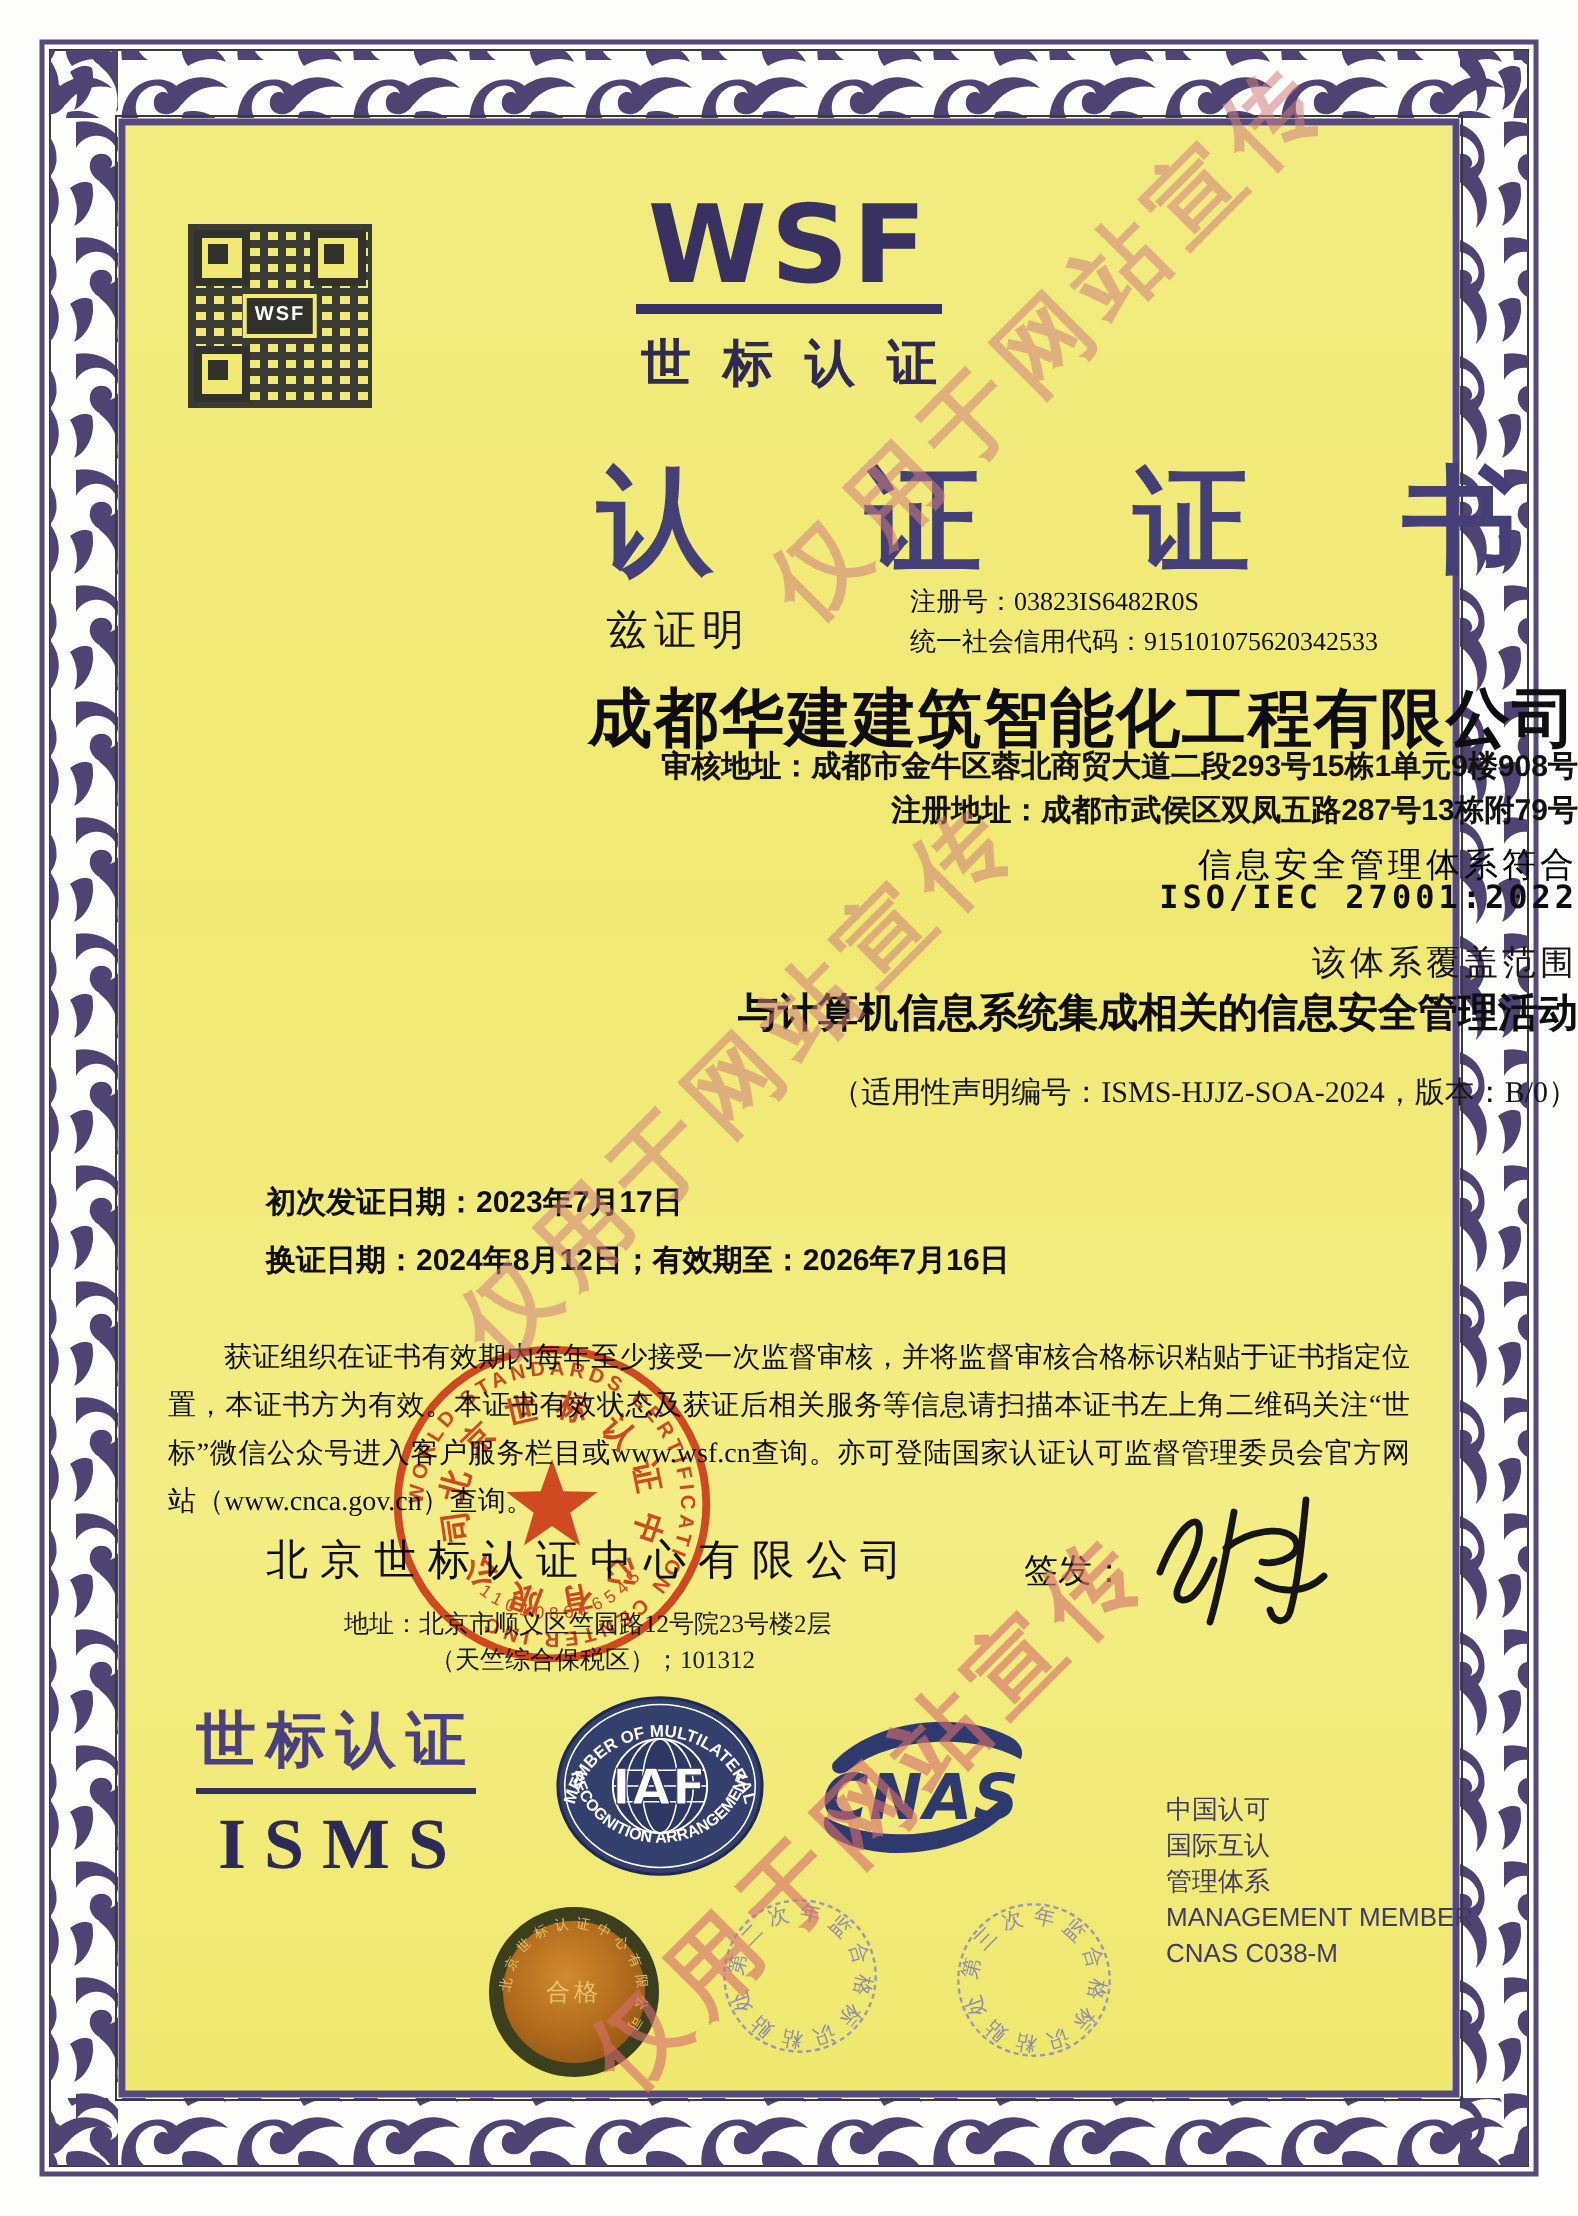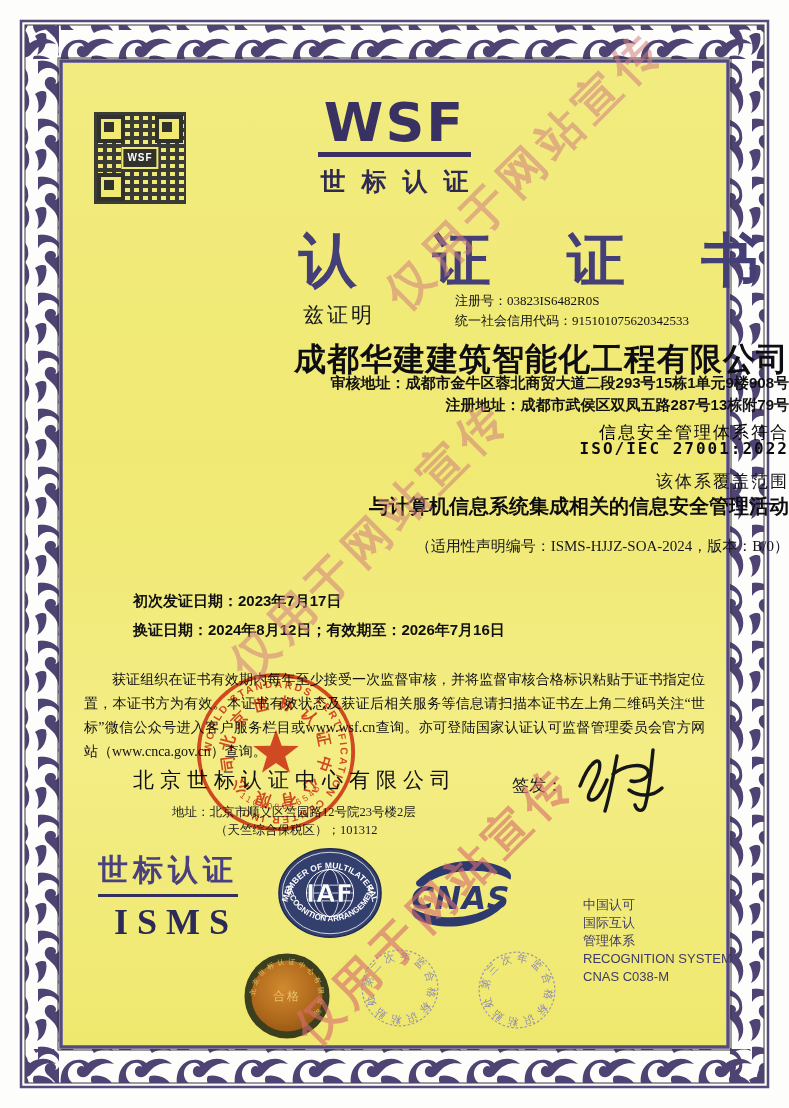--- a/index.html
+++ b/index.html
@@ -50,21 +50,21 @@
   .issuer-name{left:133px;top:766px;font-size:21px;color:#101014;letter-spacing:6px;}
   .sign-label{left:512px;top:774px;font-size:17px;color:#101014;}
   .issuer-a1{left:172px;top:804px;font-size:12.5px;color:#1a1a20;}
   .issuer-a2{left:215px;top:822px;font-size:12.5px;color:#1a1a20;}
   .stamp{left:193px;top:669px;mix-blend-mode:multiply;opacity:.9;}
   .signature{left:550px;top:740px;}
   
   .f-wsf{left:98px;top:850px;}
   .f-wsf .w1{display:inline-block;font-family:"Liberation Sans",sans-serif;font-weight:bold;
       font-size:30px;color:#4a4080;letter-spacing:5px;border-bottom:3px solid #33305e;padding-bottom:3px;}
-  .f-wsf .w2{margin-top:4px;text-align:right;font-family:"Liberation Serif",serif;font-weight:bold;
+  .f-wsf .w2{margin-top:4px;text-align:center;font-family:"Liberation Serif",serif;font-weight:bold;
       font-size:36px;color:#2e2a58;letter-spacing:9px;padding-left:6px;}
   .iaf{left:276px;top:845px;}
   .cnas{left:403px;top:855px;}
   .acc-block{left:537px;top:896px;font-family:"Liberation Sans",sans-serif;font-size:13px;
       line-height:18px;color:#3f3b66;margin-left:46px;}
   
   .gold{left:244px;top:953px;}
   .dash2{left:357px;top:945px;}
   .dash3{left:474px;top:947px;}
   
@@ -211,21 +211,21 @@
   <svg class="abs cnas" width="115" height="78" viewBox="0 0 120 78">
     <path d="M14,26 C34,4 78,-2 106,12 C112,15 114,20 112,24 C88,10 44,12 22,30 C18,33 12,31 14,26 Z" fill="#2e3a6e"></path>
     <path d="M106,50 C88,72 44,80 16,66 C10,63 8,58 10,54 C34,68 78,66 98,48 C102,44 108,46 106,50 Z" fill="#2e3a6e"></path>
     <text x="60" y="55" text-anchor="middle" font-family="DejaVu Sans, sans-serif" font-size="33" font-weight="bold" font-style="italic" fill="#2e3a6e" letter-spacing="0.5">CNAS</text>
   </svg>
 
   <div class="abs acc-block">
     <div>中国认可</div>
     <div>国际互认</div>
     <div>管理体系</div>
-    <div>RECOGNITION SYSTEM</div>
+    <div>MANAGEMENT MEMBER</div>
     <div>CNAS C038-M</div>
   </div>
 
   <svg class="abs gold" width="86" height="86" viewBox="0 0 86 86">
     <defs>
       <radialGradient id="goldC" cx="45%" cy="40%" r="65%">
         <stop offset="0%" stop-color="#d18a2e"></stop>
         <stop offset="60%" stop-color="#b06a1c"></stop>
         <stop offset="100%" stop-color="#8f5414"></stop>
       </radialGradient>

